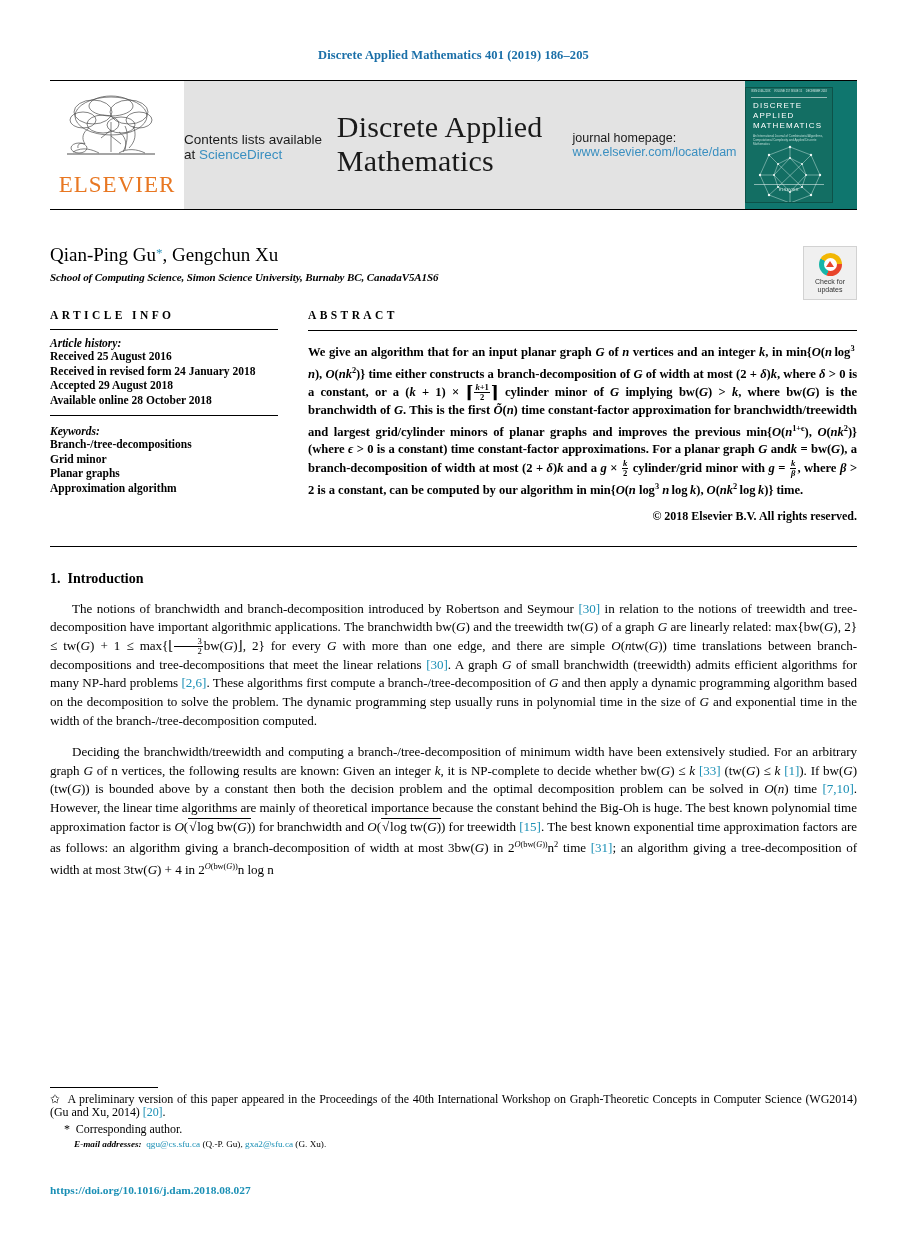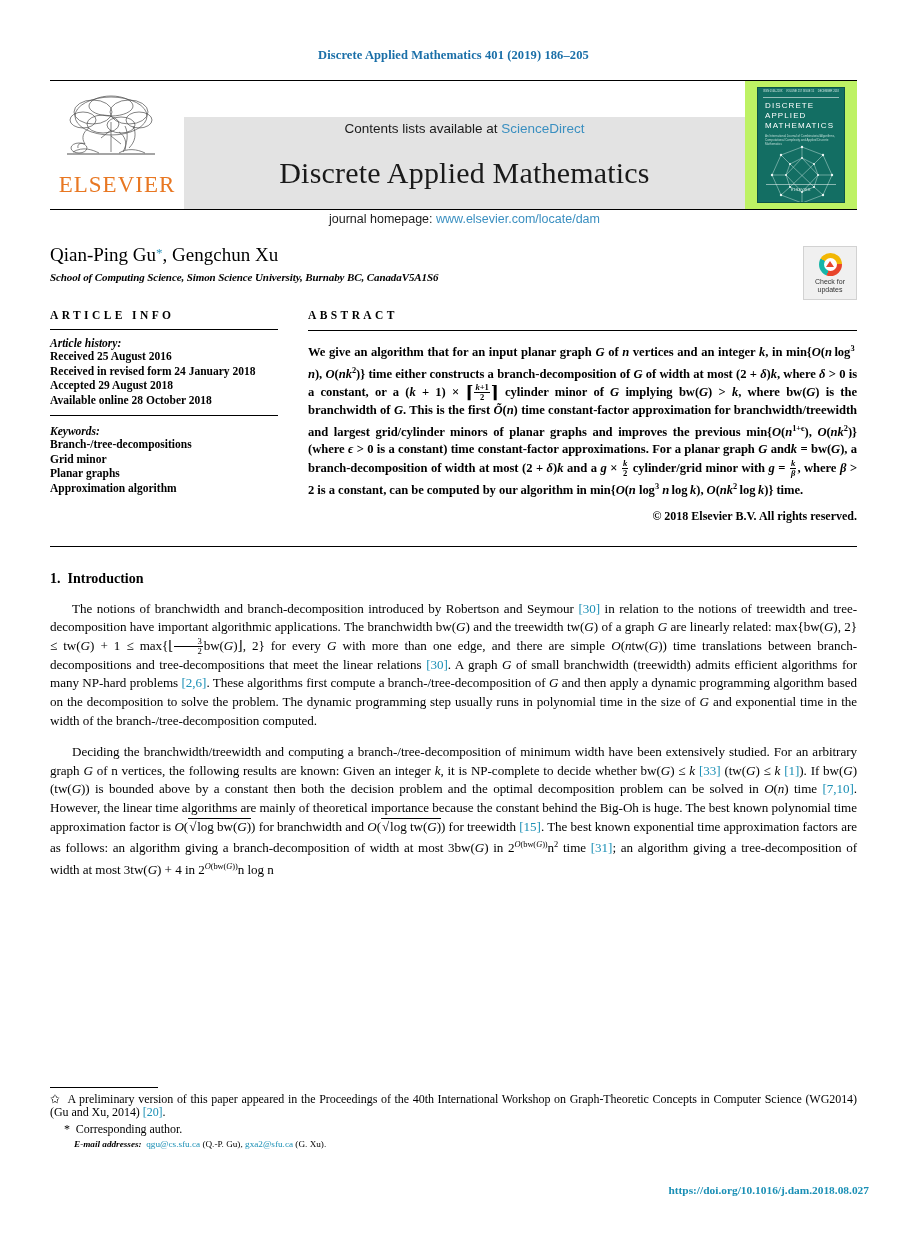--- a/index.html
+++ b/index.html
@@ -48,25 +48,24 @@
     flex: none;
     display: flex;
     align-items: center;
     justify-content: center;
     background: #fff;
   }
   .mast-center {
     flex: 1;
     background: #e3e3e3;
     display: flex;
-    flex-direction: column;
+    flex-direction: row;
     align-items: center;
     justify-content: space-between;
     position: relative;
-    margin-top: 36px;
   }
   .mast-contents {
     font-family: "Liberation Sans", sans-serif;
     font-size: 13.5px;
     color: #1a1a1a;
     margin-top: 4px;
   }
   .mast-contents .sd-link { color: #3a8fc0; }
   .mast-journal {
     font-family: "Liberation Serif", serif;
@@ -80,22 +79,21 @@
     font-family: "Liberation Sans", sans-serif;
     font-size: 12.5px;
     color: #1a1a1a;
   }
   .mast-home .hp-link { color: #3a8fc0; }
   .mast-cover {
     width: 112px;
     flex: none;
     display: flex;
     align-items: center;
-    justify-content: center;
-    background: #bef264;
+    background: #0f766e;
   }
 
   
   .elsevier-word {
     font-family: "Liberation Serif", serif;
     font-size: 23px;
     letter-spacing: 1px;
     color: #E87722;
     text-align: center;
     margin-top: 2px;
@@ -307,23 +305,22 @@
     font-size: 9.2px;
     line-height: 12.4px;
     margin-top: 2px;
     text-indent: 24px;
   }
   .fn-email .lbl { font-style: italic; font-weight: bold; }
   .mail { color: #1a8fb5; }
 
   .bottom-area {
     position: absolute;
-    left: 50px; right: 38px;
+    left: 50px; right: 46px;
     bottom: 42px;
-    text-align: right;
   }
   .doi { color: #1a8fb5; font-size: 11.4px; font-weight: bold; }
   .issn { font-size: 11.4px; font-weight: bold; margin-top: 1px; }
 </style>
 </head>
 <body>
 
 <div class="page">
 
   <div class="running-head">Discrete Applied Mathematics 401 (2019) 186–205</div>

